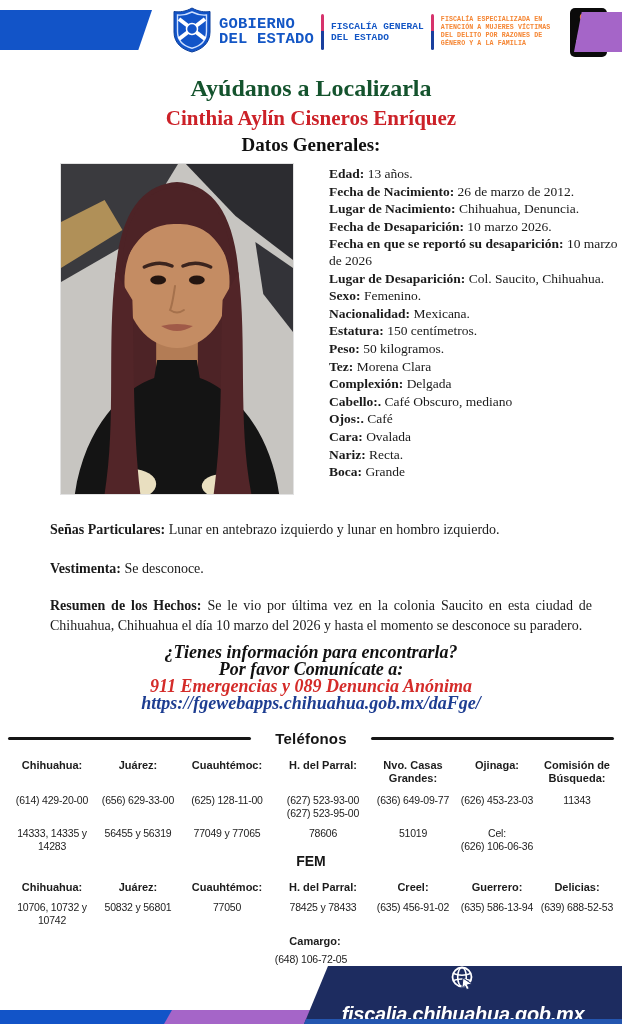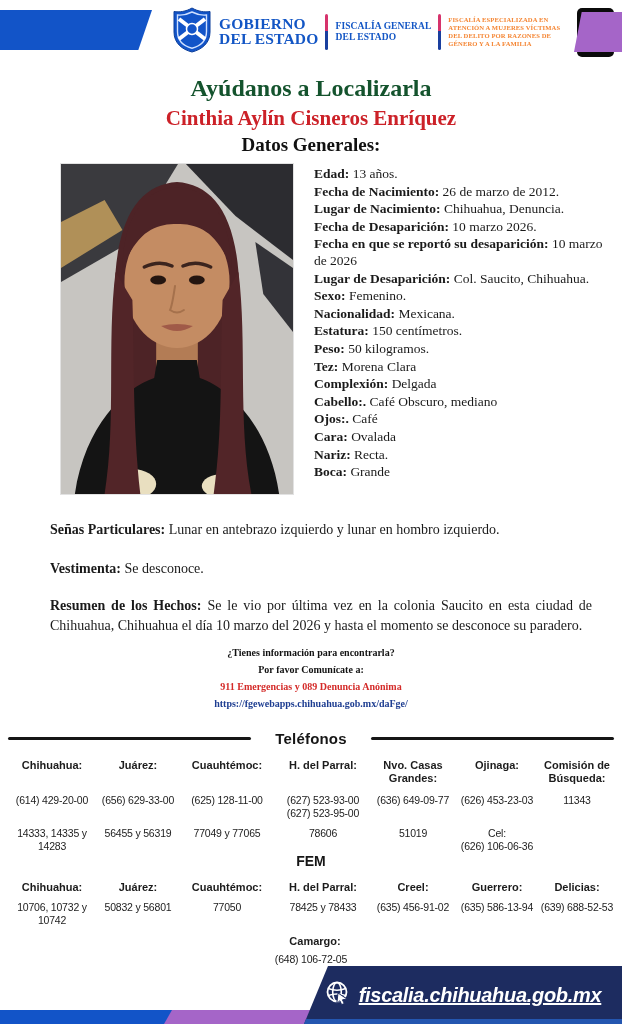--- a/index.html
+++ b/index.html
@@ -15,54 +15,54 @@
     position:absolute; left:0; top:10px; width:152px; height:40px;
     background:#1254c8; clip-path:polygon(0 0,100% 0,91% 100%,0 100%);
   }
   .banner-right {
     position:absolute; right:0; top:12px; width:48px; height:40px;
     background:#a565c8; clip-path:polygon(16% 0,100% 0,100% 100%,0 100%);
   }
   .logo-cluster {
     position:absolute; left:172px; top:6px; height:52px;
     display:flex; align-items:center; gap:7px;
-    font-family:Liberation Serif, serif;
+    font-family:Liberation Mono, monospace;
   }
   .gob-text { color:#1356c5; font-weight:bold; font-size:15.5px; line-height:0.95; letter-spacing:0.2px; }
   .vsep { width:3px; height:36px; background:linear-gradient(to bottom,#d6336c 0%,#d6336c 48%,#1a3f9e 48%,#1a3f9e 100%); border-radius:2px; }
   .fge-text { color:#1356c5; font-weight:bold; font-size:9.5px; line-height:1.2; letter-spacing:0.1px; }
   .esp-text { color:#f58634; font-weight:bold; font-size:6.6px; line-height:1.25; width:122px; letter-spacing:0.1px; }
   .alba-box {
     width:37px; height:49px; background:#0b0b0b; border-radius:5px;
     display:flex; flex-direction:column; align-items:center; padding:2px 2px 3px;
   }
   .alba-small { color:#fff; font-size:3.5px; letter-spacing:0.6px; line-height:1; }
   .alba-word { color:#fff; font-weight:bold; font-size:10.5px; line-height:1; letter-spacing:0.5px; }
 
   
   .title { margin-top:13px; text-align:center; font-size:24px; line-height:26px; font-weight:bold; color:#14532d; }
   .pname { margin-top:5px; text-align:center; font-size:21px; line-height:24px; font-weight:bold; color:#cc2128; }
   .datos { margin-top:5px; text-align:center; font-size:19px; line-height:20px; font-weight:bold; color:#111; }
 
   
-  .content-row { margin:8px 0 0 60px; display:flex; gap:20px; }
+  .content-row { margin:8px 0 0 60px; display:flex; gap:35px; }
   .photo-frame { width:234px; height:332px; border:1px solid #e2e2e2; background:#c7c5c1; flex:none; }
   .photo-frame svg { display:block; width:100%; height:100%; }
   .fields { width:302px; font-size:13.5px; line-height:16.6px; color:#1a1a1a; padding-top:3px; }
   .frow { margin-bottom:1px; }
   .flabel { font-weight:bold; }
 
   
   .para { margin:0 30px 0 50px; font-size:14px; line-height:20px; color:#1a1a1a; }
   .para .flabel { font-weight:bold; }
   .p-senas { margin-top:25px; }
   .p-vest  { margin-top:19px; }
   .p-res   { margin-top:17px; text-align:justify; }
 
-  .contact { margin-top:8px; text-align:center; font-weight:bold; font-size:10px; line-height:17px; }
+  .contact { margin-top:8px; text-align:center; font-weight:bold; font-size:18px; line-height:17px;font-style:italic; }
   .c-black { color:#111; }
   .c-red   { color:#d42b29; }
   .c-blue  { color:#1d3d91; text-decoration:none; display:inline-block; }
 
   
   .tel-section { font-family:"Liberation Sans", sans-serif; }
   .tel-head { margin:18px 8px 0; display:flex; align-items:center; }
   .tel-head .hline { flex:1; height:2.5px; background:#161616; border-radius:2px; }
   .tel-head .tel-title { margin:0 24px; font-weight:bold; font-size:15px; color:#161616; letter-spacing:0.2px; }
   .grid7 { display:grid; grid-template-columns:88px 84px 94px 98px 82px 86px 74px; width:606px; margin:0 auto; }
@@ -83,20 +83,21 @@
   }
   .strip-blue {
     position:absolute; bottom:0; left:0; width:172px; height:14px;
     background:#1254c8; clip-path:polygon(0 0,172px 0,164px 100%,0 100%); z-index:2;
   }
   .footer-navy {
     position:absolute; right:0; bottom:0; width:318px; height:58px;
     background:#1d2c60; clip-path:polygon(24px 0,100% 0,100% 100%,0 100%);
     display:flex; align-items:center; justify-content:center; gap:8px; z-index:3;
     font-family:"Liberation Sans", sans-serif;
+    flex-direction:column;
   }
   .footer-navy::after {
     content:""; position:absolute; left:0; right:0; bottom:0; height:5px; background:#2456b0;
   }
   .footer-url { color:#fff; font-style:italic; font-weight:bold; font-size:20px; letter-spacing:-0.3px; }
 </style>
 </head>
 <body>
 
 <div class="page">

